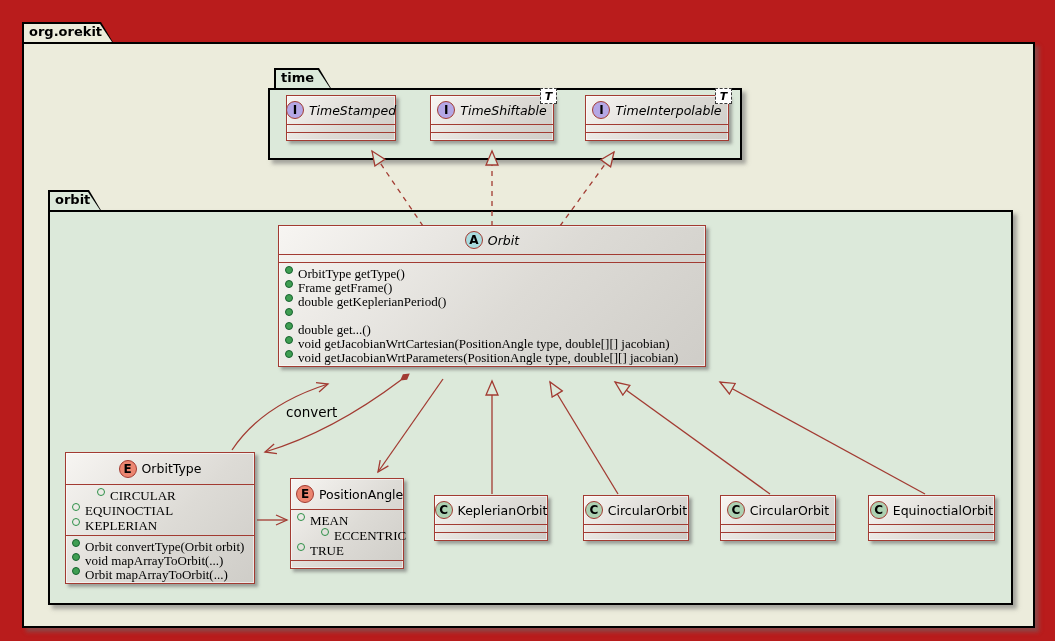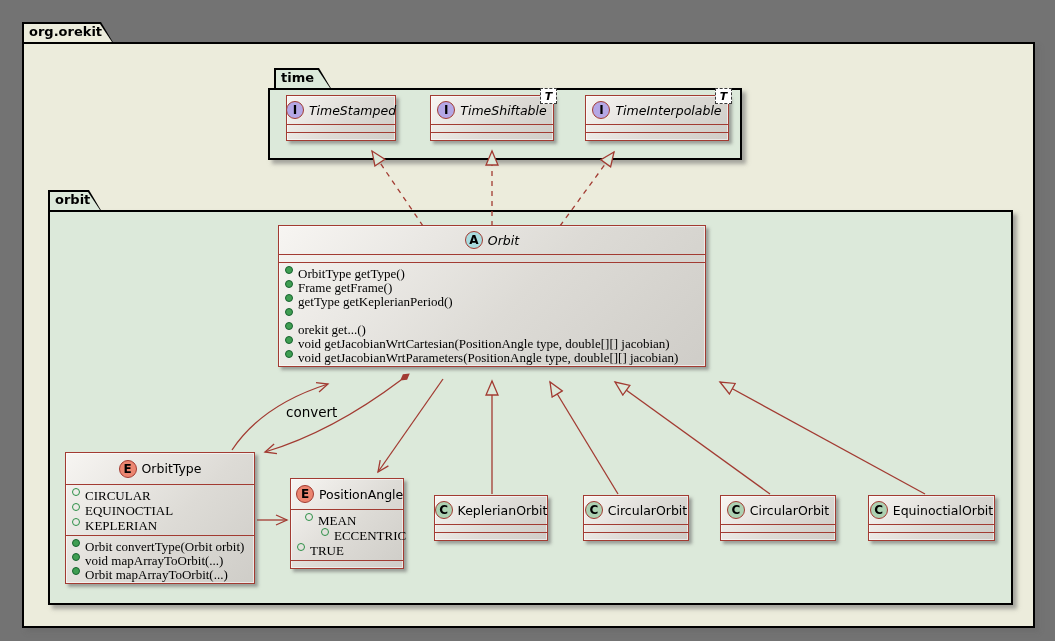--- a/index.html
+++ b/index.html
@@ -1,17 +1,17 @@
 <!DOCTYPE html>
 <html><head>
 <meta charset="utf-8">
 <style>
   * { margin:0; padding:0; box-sizing:border-box; }
   html,body { background:#ffffff; font-family:"DejaVu Sans", sans-serif; }
-  #stage { position:relative; width:1055px; height:641px; background:#737373; overflow:hidden; }
+  #stage { position:relative; width:1055px; height:641px; background:#b91c1c; overflow:hidden; }
 
   
   .pkg-body {
     position:absolute; border:2px solid #000;
     box-shadow:4px 4px 4px rgba(105,105,105,.55);
   }
   .pkg-beige { background:#ECECDC; }
   .pkg-green { background:#DCE9DA; }
   .tab { position:absolute; }
   .tab .t-outer { position:absolute; inset:0; background:#000;
@@ -154,47 +154,47 @@
       <div class="row">
           <span class="dot filled"></span>
           <span>OrbitType getType()</span>
         </div>
       <div class="row">
           <span class="dot filled"></span>
           <span>Frame getFrame()</span>
         </div>
       <div class="row">
           <span class="dot filled"></span>
-          <span>getType getKeplerianPeriod()</span>
-        </div>
-      <div class="row">
-          <span class="dot filled"></span>
-        </div>
-      <div class="row">
-          <span class="dot filled"></span>
-          <span>orekit get...()</span>
+          <span>double getKeplerianPeriod()</span>
+        </div>
+      <div class="row">
+          <span class="dot filled"></span>
+        </div>
+      <div class="row">
+          <span class="dot filled"></span>
+          <span>double get...()</span>
         </div>
       <div class="row">
           <span class="dot filled"></span>
           <span>void getJacobianWrtCartesian(PositionAngle type, double[][] jacobian)</span>
         </div>
       <div class="row">
           <span class="dot filled"></span>
           <span>void getJacobianWrtParameters(PositionAngle type, double[][] jacobian)</span>
         </div>
     </div>
   </div>
 
   <div class="box" style="left:65px; top:452px; width:190px;">
     <div class="title" style="height:31px;">
       <span class="spot" style="background:#EB8570;">E</span>
       <span class="name">OrbitType</span>
     </div>
     <div class="comp members">
-      <div class="row" style="height:15px;">
+      <div class="row" style="height:15px;margin-left:25px;">
           <span class="dot open"></span>
           <span>CIRCULAR</span>
         </div>
       <div class="row" style="height:15px;">
           <span class="dot open"></span>
           <span>EQUINOCTIAL</span>
         </div>
       <div class="row" style="height:15px;">
           <span class="dot open"></span>
           <span>KEPLERIAN</span>
@@ -215,21 +215,21 @@
         </div>
     </div>
   </div>
 
   <div class="box" style="left:290px; top:478px; width:114px;">
     <div class="title" style="height:30px; justify-content:flex-start; padding-left:5px;">
       <span class="spot" style="background:#EB8570;">E</span>
       <span class="name">PositionAngle</span>
     </div>
     <div class="comp members">
-      <div class="row" style="height:15px;margin-left:8px;">
+      <div class="row" style="height:15px;">
           <span class="dot open"></span>
           <span>MEAN</span>
         </div>
       <div class="row" style="height:15px;padding-left:30px;">
           <span class="dot open"></span>
           <span>ECCENTRIC</span>
         </div>
       <div class="row" style="height:15px;">
           <span class="dot open"></span>
           <span>TRUE</span>

